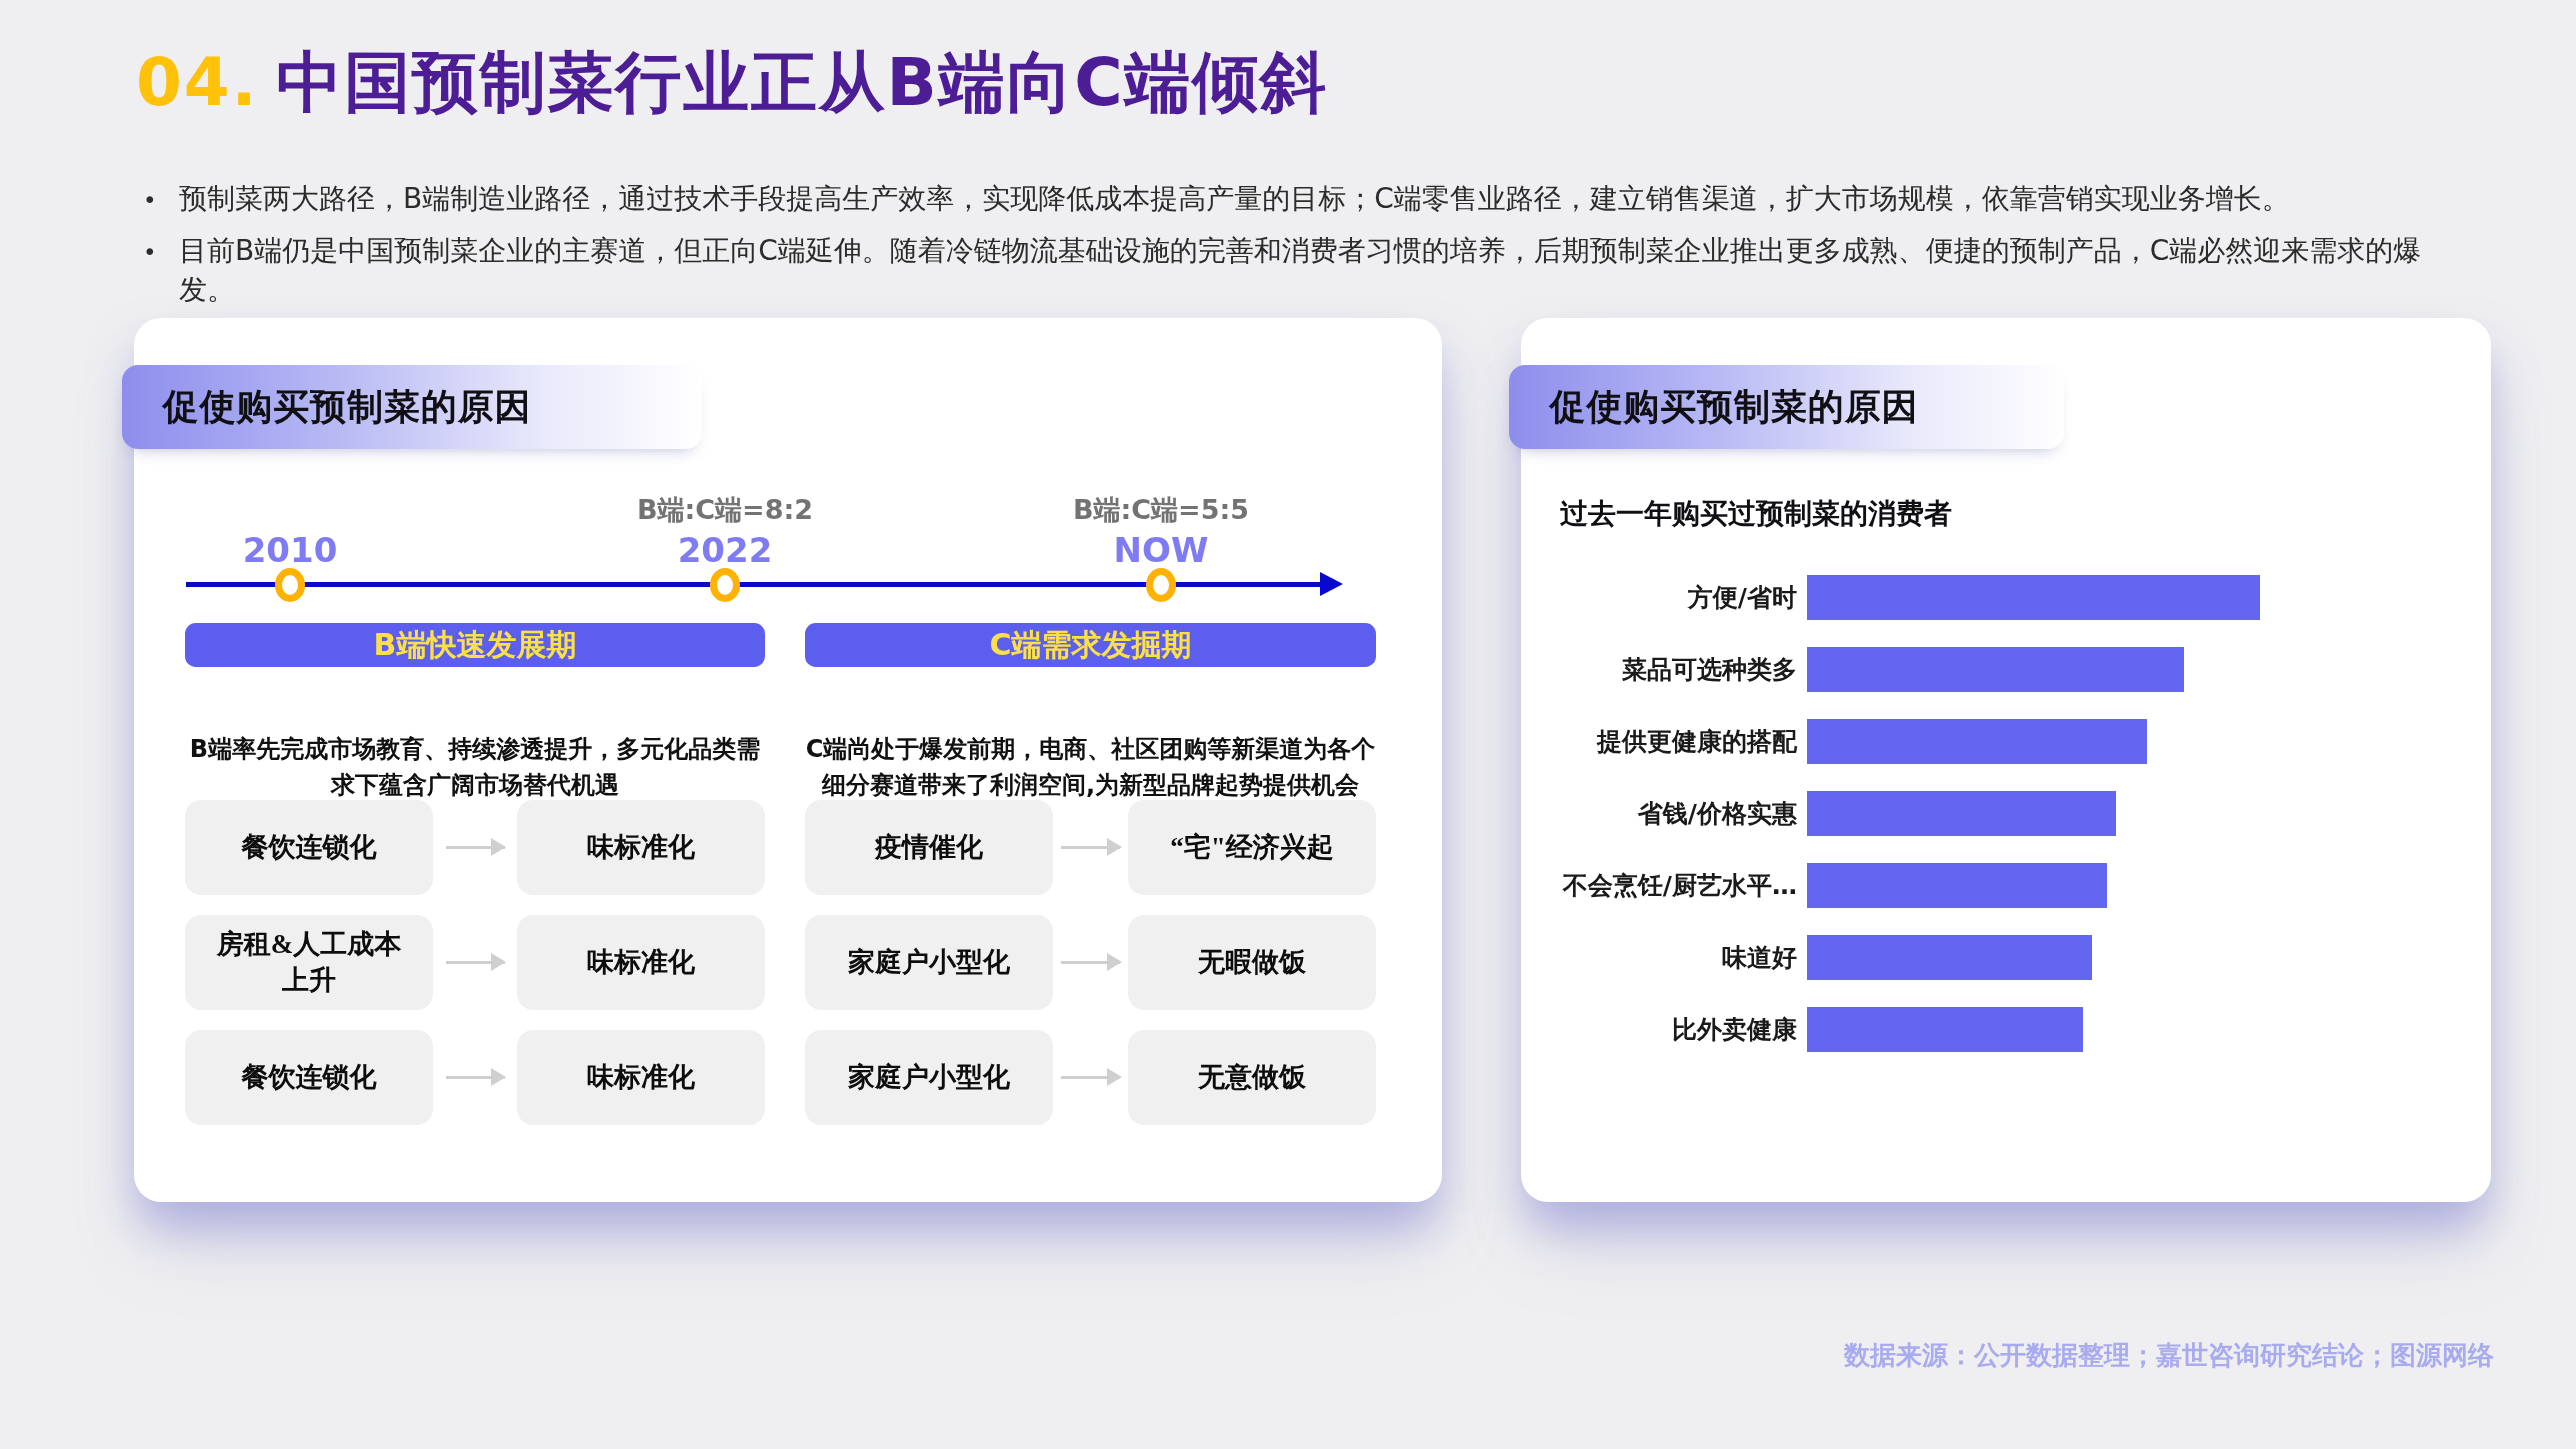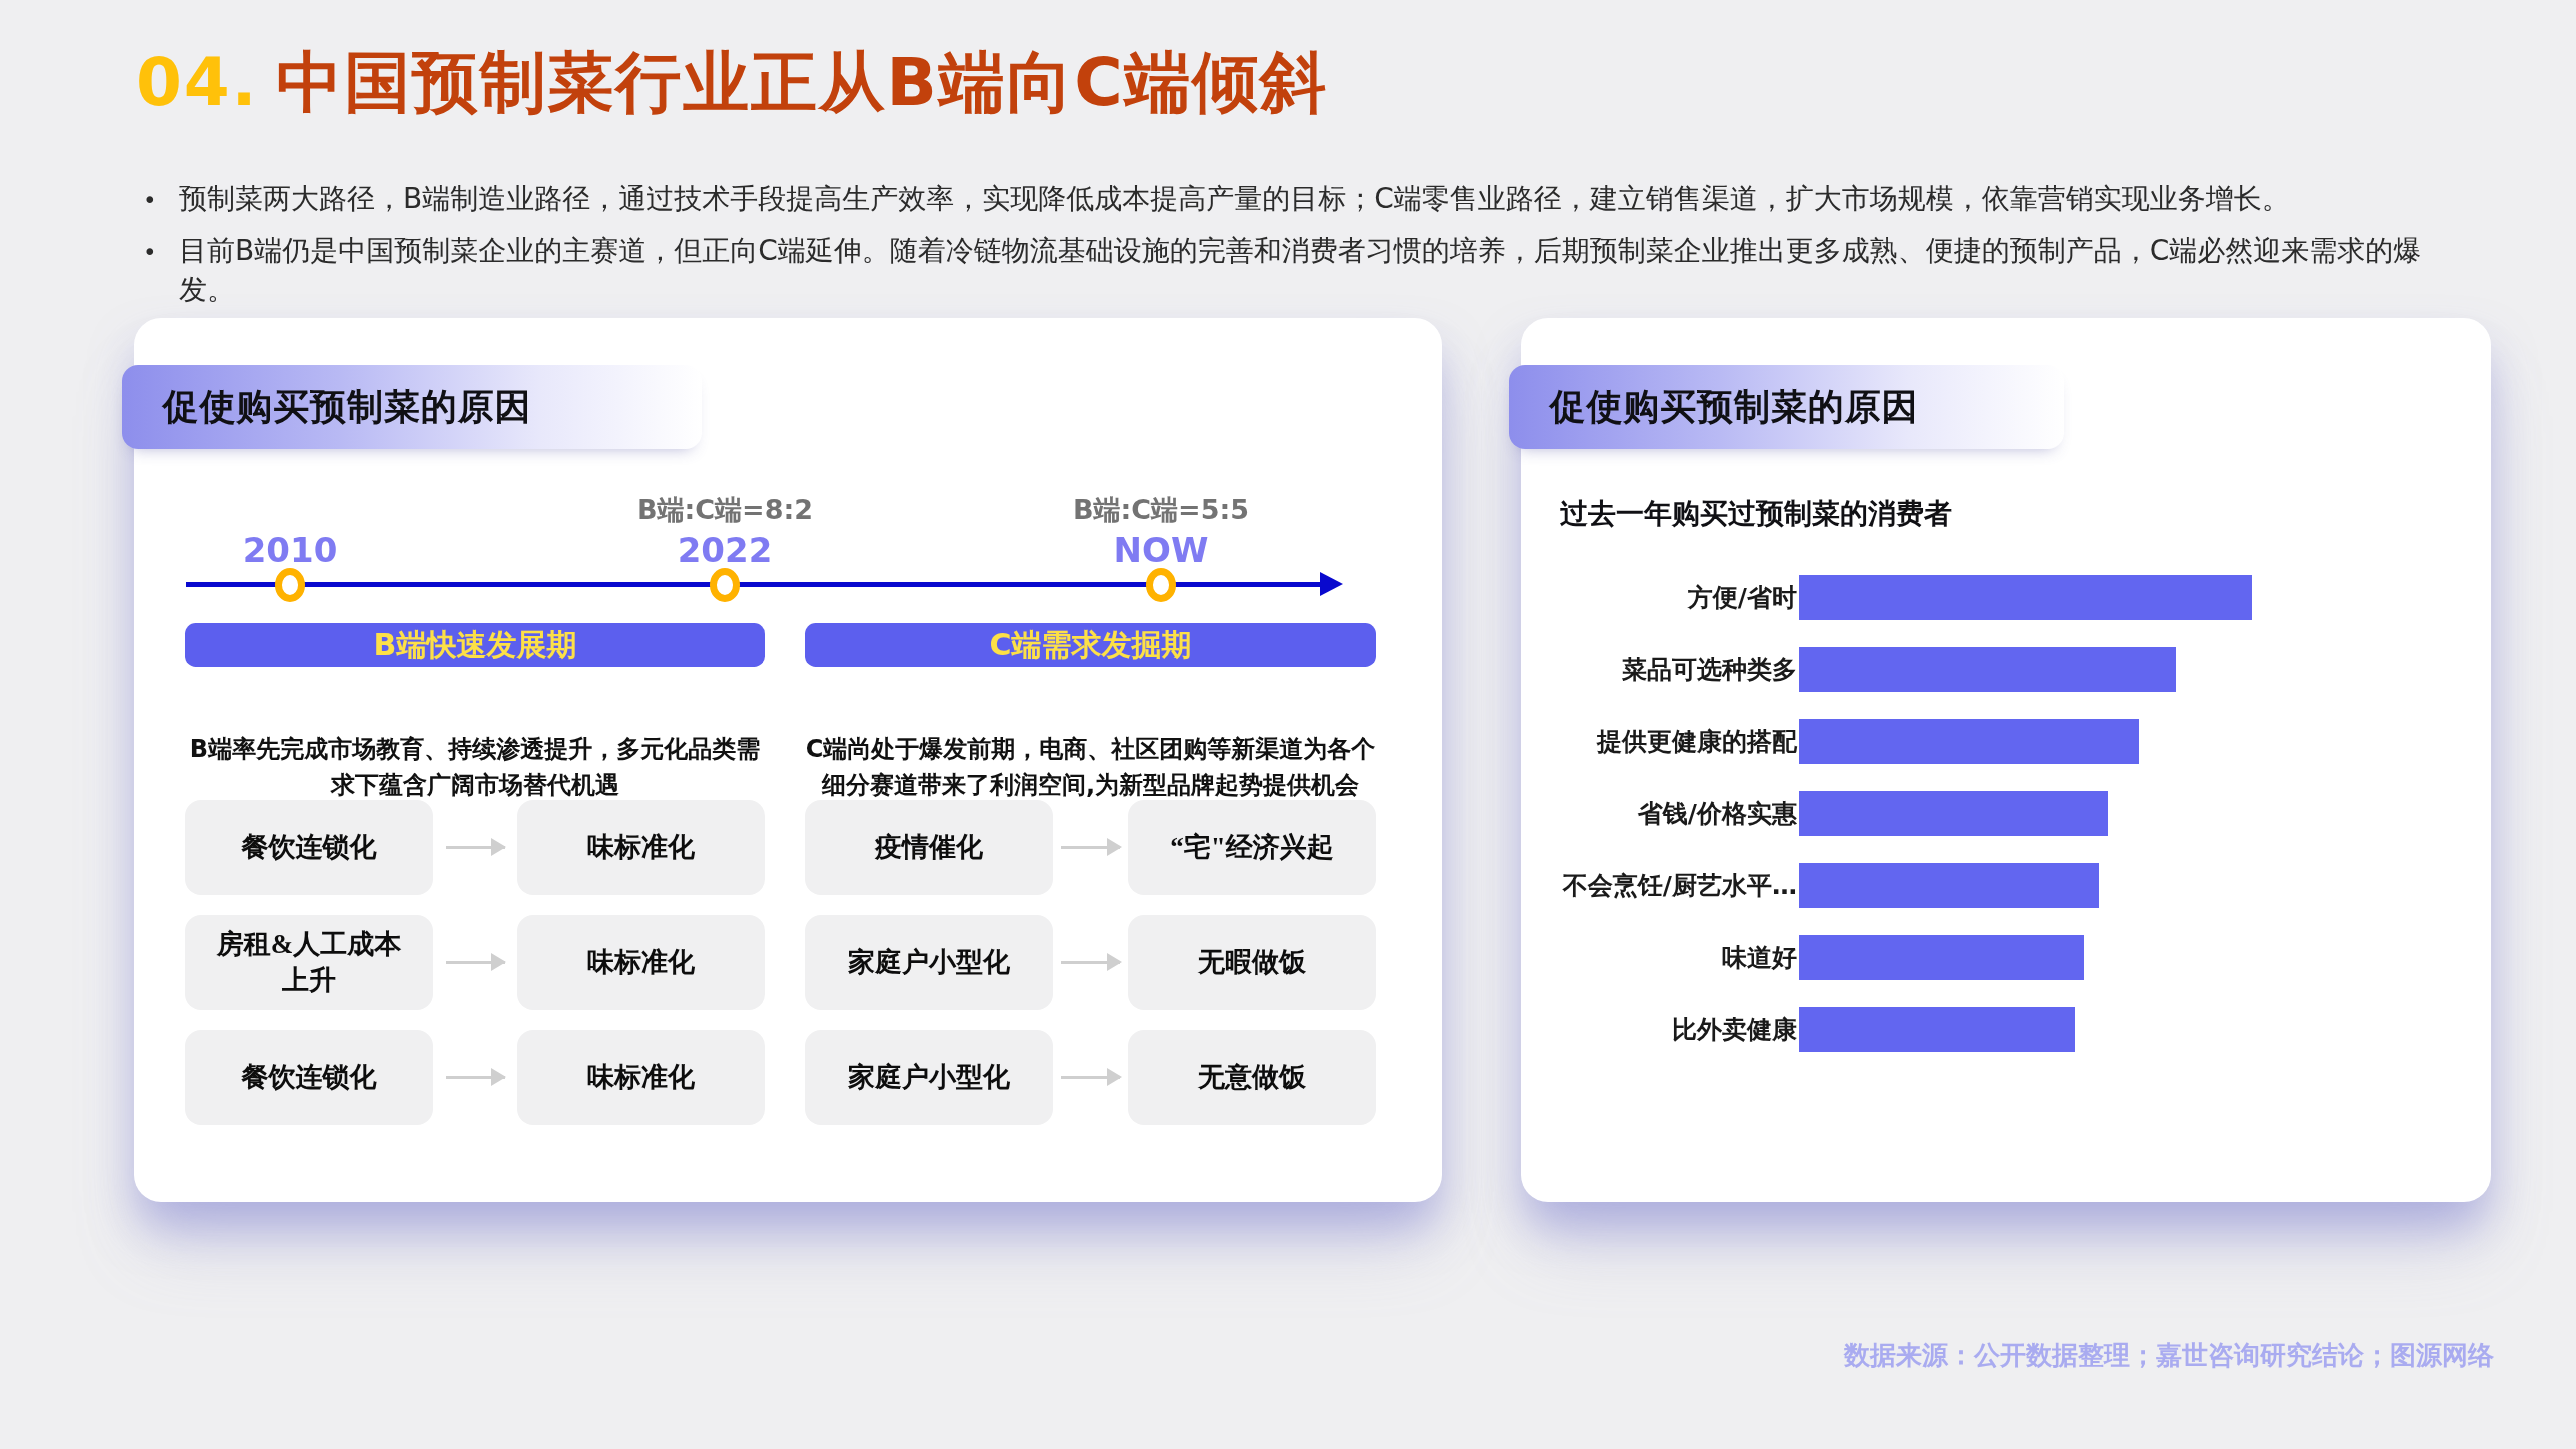--- a/index.html
+++ b/index.html
@@ -2,21 +2,21 @@
 <html style="font-size:14.3px"><head>
 <meta charset="utf-8">
 <style>
   html,body{margin:0;padding:0;background:#EFEFF1;}
   .page{position:relative;width:2576px;height:1449px;background:#EFEFF1;overflow:hidden;
         font-family:"DejaVu Sans","Liberation Sans",sans-serif;color:#1c1c1c;}
 
   
   .title{position:absolute;left:136px;top:38px;font-size:66px;font-weight:800;letter-spacing:1.8px;white-space:nowrap;}
   .title .num{color:#FFC10A;margin-right:18px;}
-  .title .txt{color:#c2410c;}
+  .title .txt{color:#4c1d95;}
 
   
   .bullets{position:absolute;left:143px;top:179px;width:2326px;}
   .bullet{display:flex;align-items:flex-start;font-size:28px;line-height:39px;color:#2b2b2b;margin-bottom:11.6px;}
   .bullet .dot{width:36px;font-size:23px;color:#2b2b2b;flex:0 0 36px;padding-top:1.8px;}
 
   
   .card{position:absolute;top:318px;height:884px;background:#ffffff;border-radius:27px;
         box-shadow:0 27px 45px -3.6px rgba(138,140,214,0.55),0 54px 72px -18px rgba(160,160,210,0.35);}
   .card-left{left:134px;width:1308px;}
@@ -57,21 +57,21 @@
   .fbox{width:248px;height:95px;background:#F0F0F1;border-radius:16px;display:flex;align-items:center;justify-content:center;
         font-size:27px;font-weight:800;color:#0d0d0d;text-align:center;line-height:1.3;padding:0 25px;box-sizing:border-box;}
   .farrow{position:relative;width:59px;height:2.7px;background:#CFCFCF;flex:0 0 59px;}
   .farrow::after{content:"";position:absolute;right:-1.8px;top:-8px;width:0;height:0;
         border-left:15px solid #CFCFCF;border-top:9px solid transparent;border-bottom:9px solid transparent;}
 
   
   .chart-subtitle{position:absolute;left:39px;top:177px;font-size:28px;font-weight:800;color:#101014;}
   .chart{position:absolute;left:36px;top:243px;right:49px;}
   .chart-row{display:flex;align-items:center;height:72px;}
-  .bar-label{flex:0 0 240px;text-align:right;padding-right:2px;font-size:25px;font-weight:700;color:#1a1a1a;white-space:nowrap;}
+  .bar-label{flex:0 0 240px;text-align:right;padding-right:10px;font-size:25px;font-weight:700;color:#1a1a1a;white-space:nowrap;}
   .bar-track{flex:1;position:relative;height:45px;}
   .bar{height:45px;background:#6266F0;}
 
   
   .footer{position:absolute;right:82px;top:1338px;font-size:26px;font-weight:800;color:#A9ABF0;white-space:nowrap;}
 </style>
 </head>
 <body>
 
 <div class="page">

